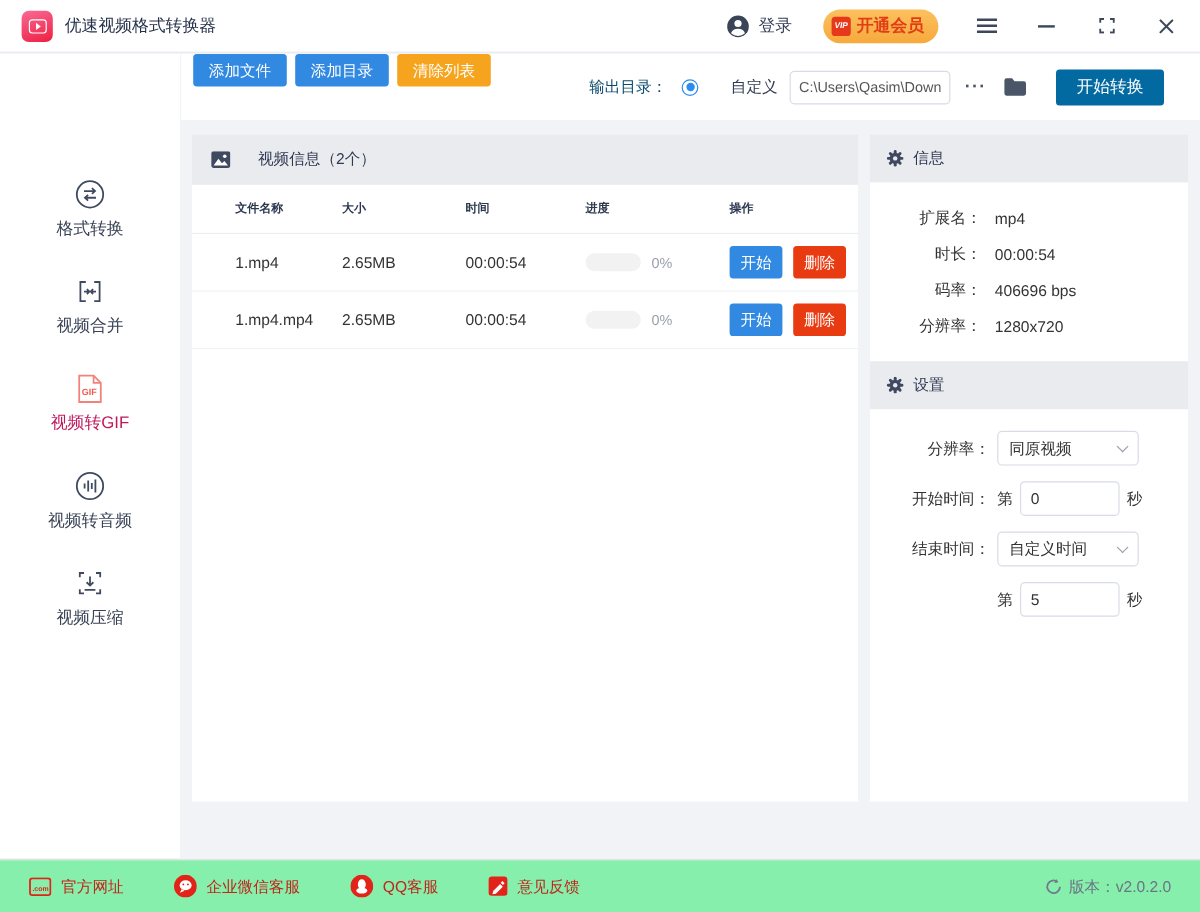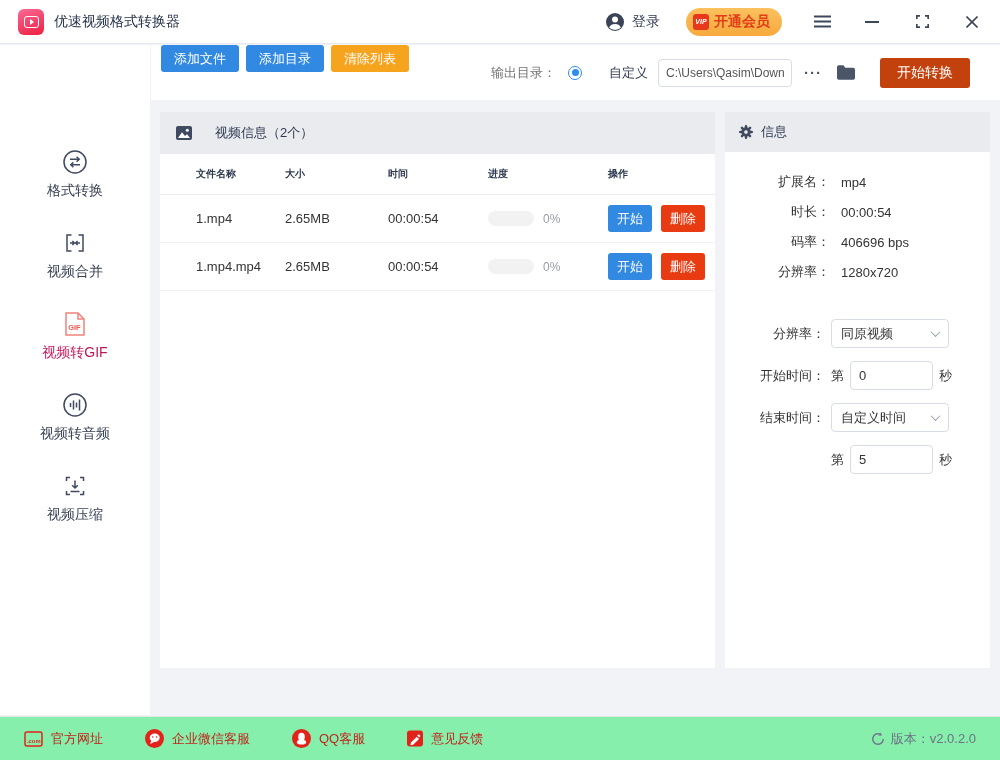--- a/index.html
+++ b/index.html
@@ -21,28 +21,28 @@
   .winbtn { margin-left:30px; display:flex; align-items:center; justify-content:center; width:20px; height:20px; cursor:pointer; }
   .minus-bar { width:14px; height:2px; background:#3c475c; }
 
   
   .toolbar { position:absolute; top:45px; left:151px; right:0; height:55px; background:#fff; display:flex; padding:0 30px 0 10px; }
   .btn { border:none; border-radius:3px; color:#fff; font-size:13px; height:27px; padding:0 13px; cursor:pointer; font-family:inherit; }
   .btn-blue { background:#3189e2; }
   .btn-orange { background:#f6a41d; }
   .tool-left { display:flex; gap:7px; }
   .tool-right { margin-left:auto; display:flex; align-items:center; }
-  .out-label { font-size:13px; color:#737373; }
+  .out-label { font-size:13px; color:#0c4a6e; }
   .radio { width:14px; height:14px; border:1.5px solid #2d8cf0; border-radius:50%; display:inline-flex; align-items:center; justify-content:center; margin:0 7px 0 12px; cursor:pointer; }
   .radio-dot { width:7px; height:7px; background:#2d8cf0; border-radius:50%; }
   .radio-label { font-size:13px; color:#303a52;margin-left:20px; }
   .path-input { margin-left:10px; width:134px; height:28px; border:1px solid #d8dce5; border-radius:4px; padding:0 7px; font-size:12px; color:#555; font-family:inherit; }
   .more-dots { margin-left:12px; font-size:15px; letter-spacing:1px; color:#4a5568; font-weight:bold; cursor:pointer; }
   .folder-wrap { margin-left:14px; cursor:pointer; display:flex; }
-  .btn-convert { margin-left:24px; background:#c2410c; height:30px; padding:1px 17px; font-size:14px; border-radius:3px; }
+  .btn-convert { margin-left:24px; background:#0369a1; height:30px; padding:1px 17px; font-size:14px; border-radius:3px; }
 
   
   .sidebar { position:absolute; top:45px; left:0; width:150px; bottom:45px; background:#fff; display:flex; flex-direction:column; align-items:center; padding-top:104px; }
   .side-item { display:flex; flex-direction:column; align-items:center; gap:7px; margin-bottom:30px; cursor:pointer; }
   .side-label { font-size:14px; color:#3a4356; }
   .side-item.active .side-label { color:#be185d; }
 
   
   .table-panel { position:absolute; top:112px; left:160px; width:555px; bottom:92px; background:#fff; }
   .panel-header { height:42px; background:#e9ebef; display:flex; align-items:center; gap:23px; padding:0 16px; font-size:13px; color:#2e3950; }
@@ -54,21 +54,21 @@
   .c4 { width:120px; display:flex; align-items:center; }
   .c5 { display:flex; align-items:center; gap:9px; }
   .pbar { width:46px; height:15px; border-radius:8px; background:#f2f2f3; }
   .ppct { margin-left:9px; font-size:12px; color:#9aa0ab; }
   .btn-mini { height:27px; padding:0 9px; font-size:13px; border-radius:3px; }
   .btn-red { background:#e93b11; }
 
   
   .right-panel { position:absolute; top:112px; left:725px; width:265px; bottom:92px; background:#fff; }
   .sec-header { height:40px; background:#e9ebef; display:flex; align-items:center; gap:8px; padding:0 14px; font-size:13px; color:#2e3950; }
-  .info-list { padding:15px 0 14px 12px; }
+  .info-list { padding:15px 0 14px 0; }
   .irow { height:30px; display:flex; align-items:center; font-size:13px; }
   .ilabel { width:93px; text-align:right; color:#333; }
   .ivalue { margin-left:11px; color:#333; }
   .set-body { padding-top:18px; }
   .srow { display:flex; align-items:center; margin-bottom:13px; font-size:13px; }
   .slabel { width:100px; text-align:right; color:#333; flex:0 0 auto; }
   .dropdown { margin-left:6px; width:118px; height:29px; border:1px solid #d8dce5; border-radius:4px; display:flex; align-items:center; padding:0 9px; cursor:pointer; color:#333; }
   .chev { margin-left:auto; width:7px; height:7px; border-right:1.5px solid #9aa2ae; border-bottom:1.5px solid #9aa2ae; transform:rotate(45deg) translate(-1px,-1px); }
   .prefix { margin-left:6px; color:#333; }
   .sec-input { margin-left:6px; width:83px; height:29px; border:1px solid #d8dce5; border-radius:4px; padding:0 8px; font-size:13px; color:#333; font-family:inherit; }
@@ -280,20 +280,33 @@
       <div class="irow">
         <span class="ilabel">码率：</span>
         <span class="ivalue">406696 bps</span>
       </div>
       <div class="irow">
         <span class="ilabel">分辨率：</span>
         <span class="ivalue">1280x720</span>
       </div>
     </div>
 
+    <div class="sec-header">
+      <svg width="14" height="14" viewBox="0 0 16 16">
+          <g fill="#3f4a61">
+            <rect x="6.6" y="0" width="2.8" height="16" rx="1.4"></rect>
+            <rect x="6.6" y="0" width="2.8" height="16" rx="1.4" transform="rotate(45 8 8)"></rect>
+            <rect x="6.6" y="0" width="2.8" height="16" rx="1.4" transform="rotate(90 8 8)"></rect>
+            <rect x="6.6" y="0" width="2.8" height="16" rx="1.4" transform="rotate(135 8 8)"></rect>
+            <circle cx="8" cy="8" r="5.3"></circle>
+          </g>
+          <circle cx="8" cy="8" r="2.1" fill="#e9ebef"></circle>
+        </svg>
+      <span>设置</span>
+    </div>
 
     <div class="set-body">
       <div class="srow">
         <span class="slabel">分辨率：</span>
         <span class="dropdown">
           <span>同原视频</span>
           <span class="chev"></span>
         </span>
       </div>
       <div class="srow">

